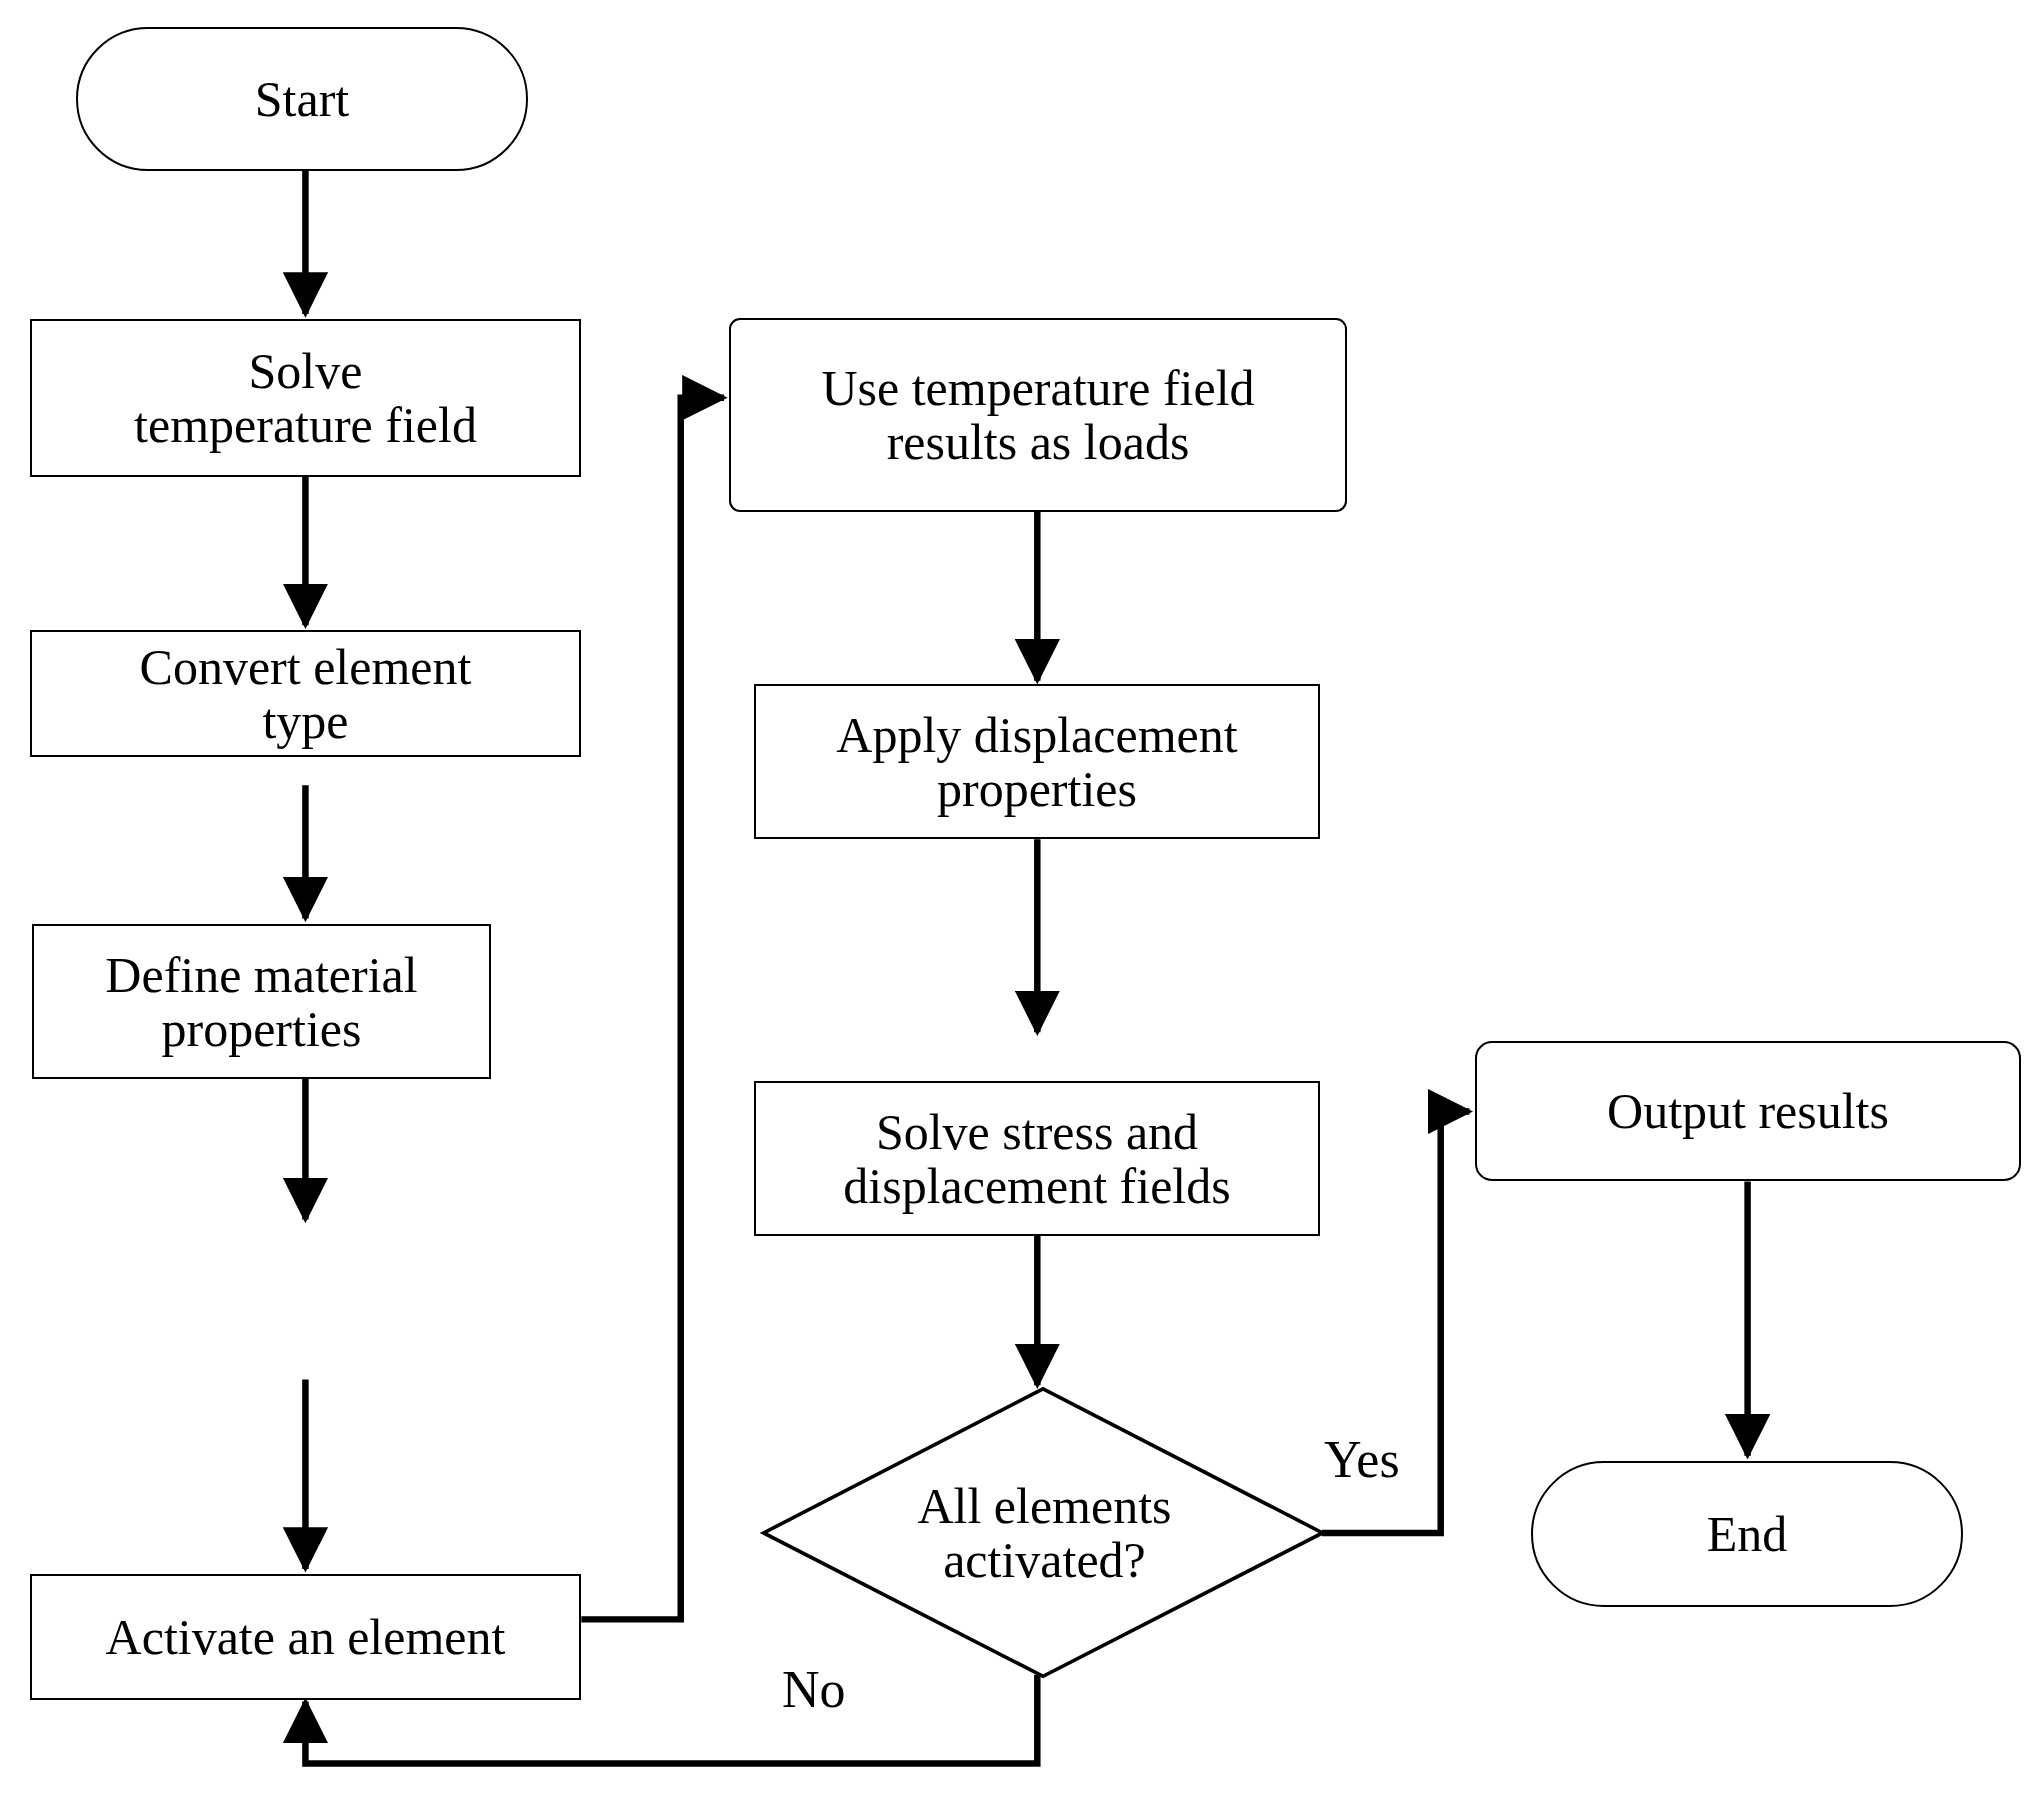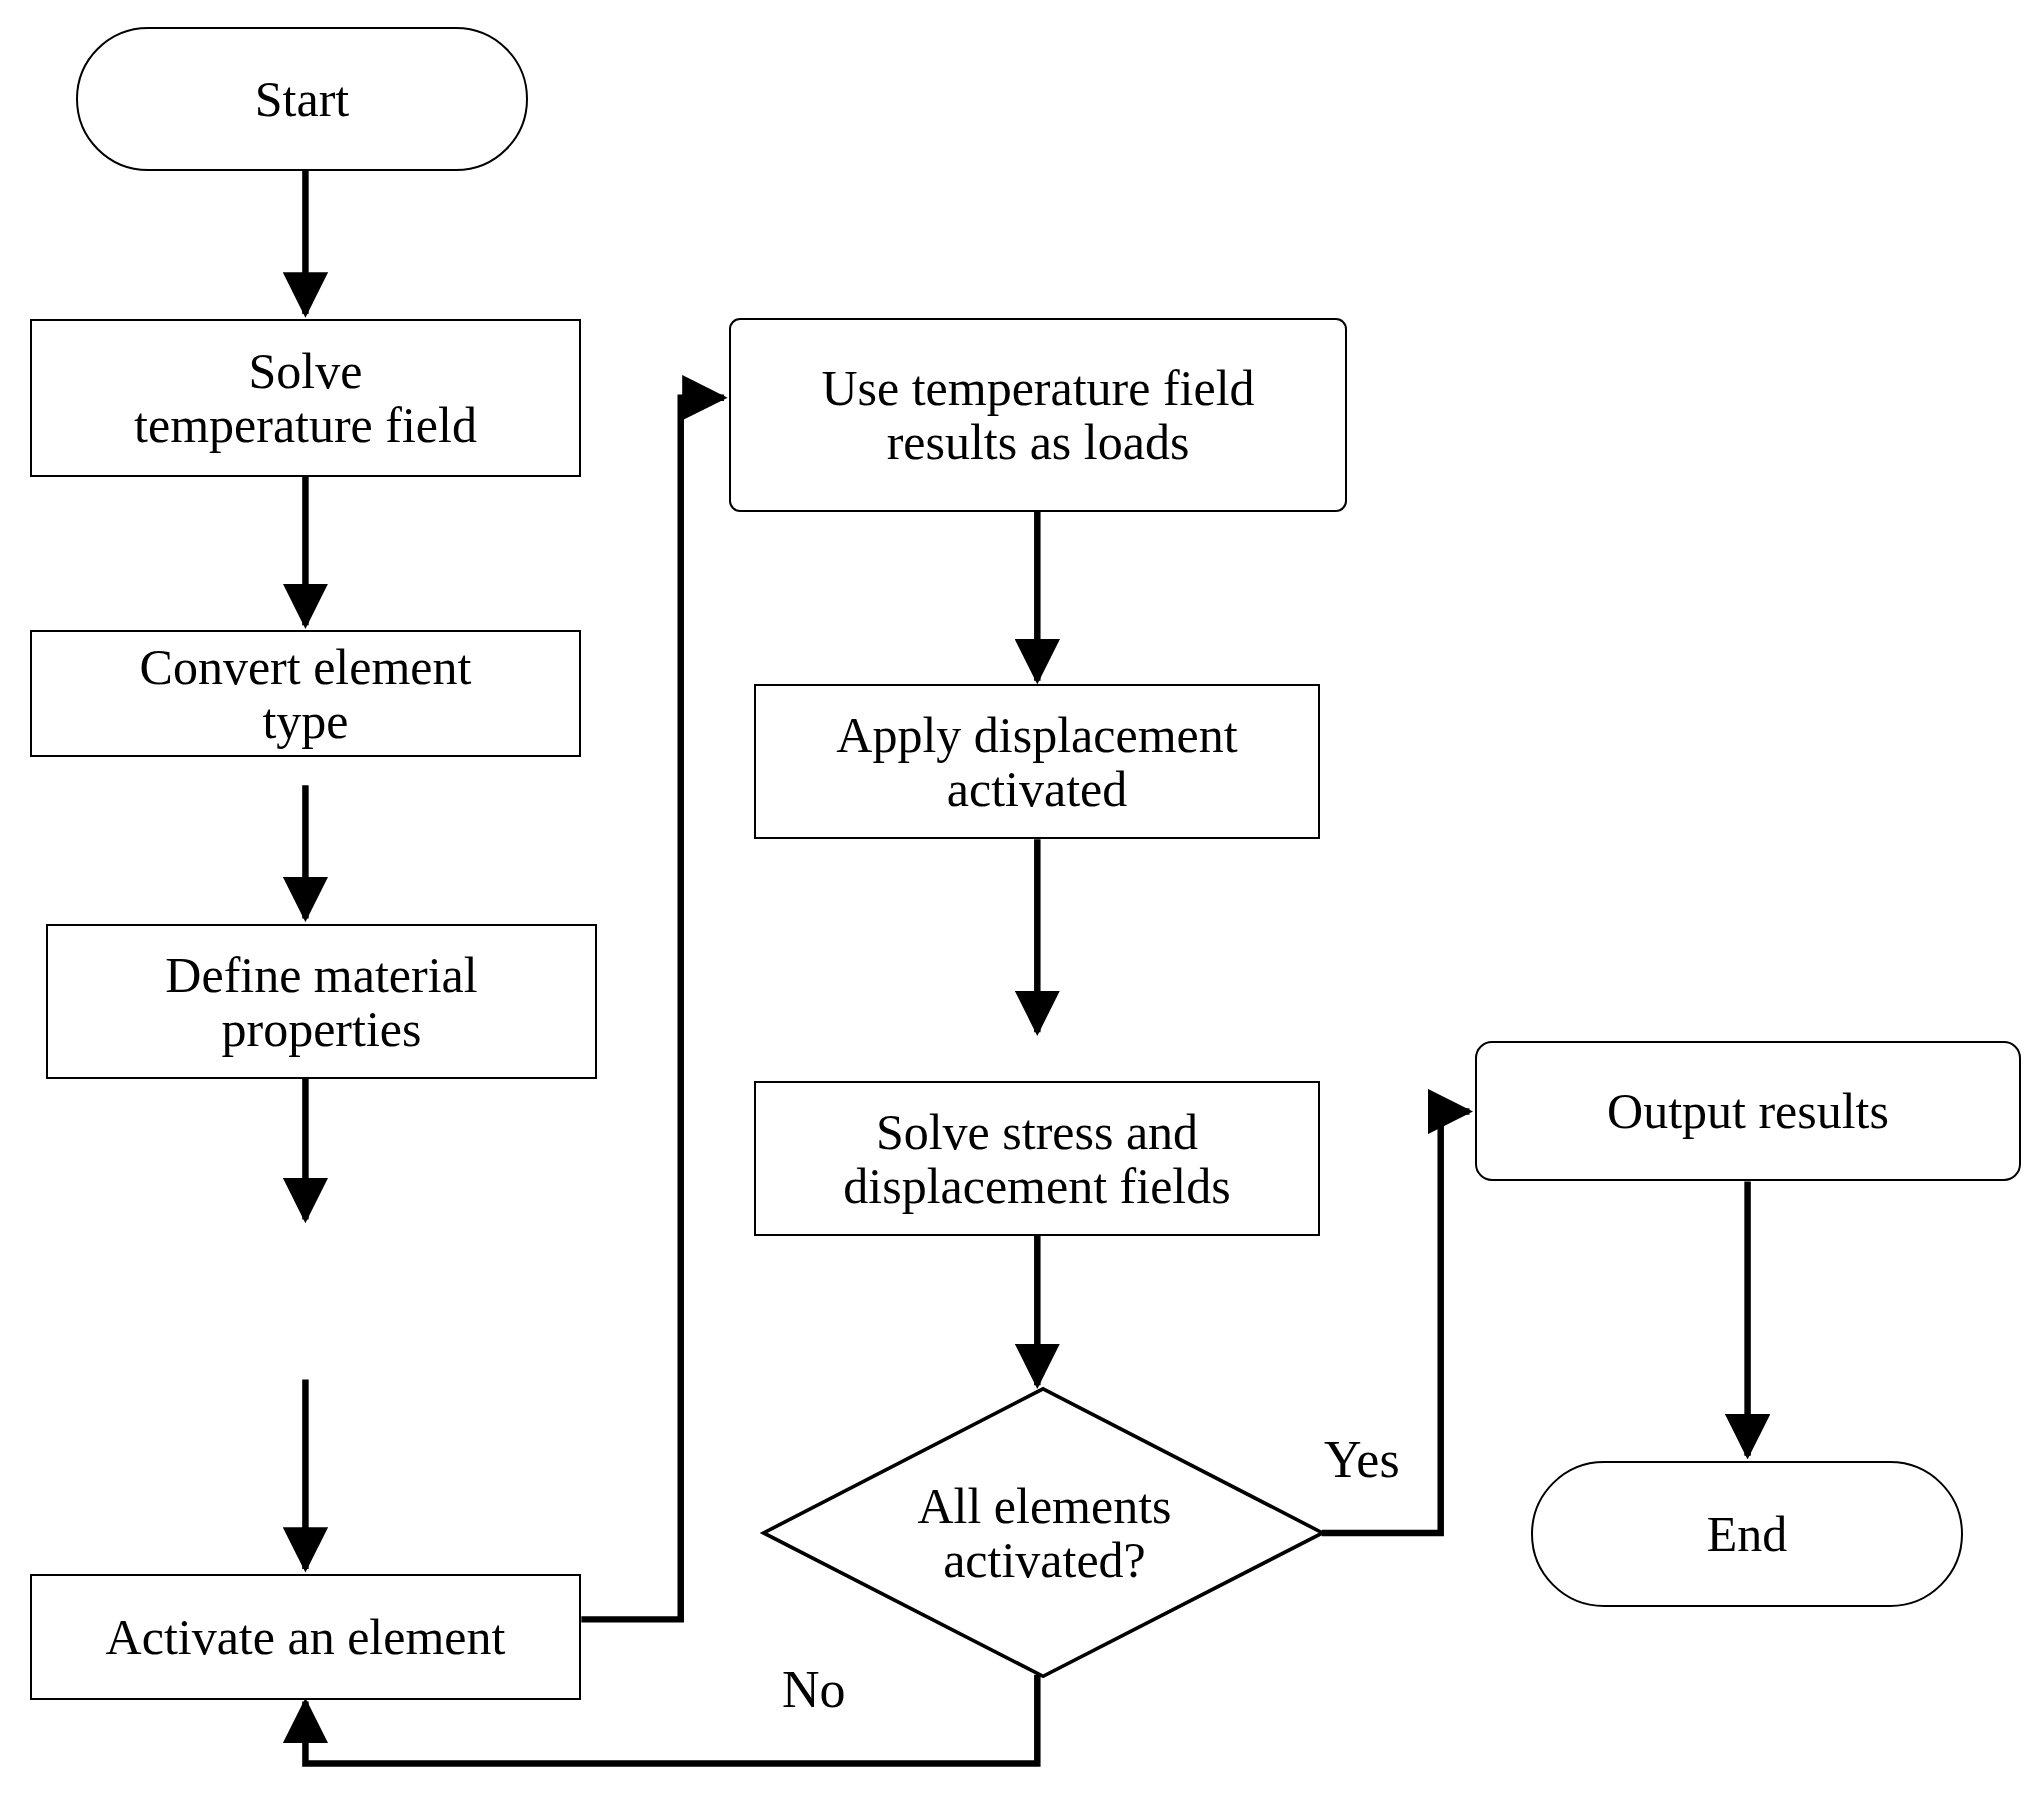--- a/index.html
+++ b/index.html
@@ -100,38 +100,38 @@
   <div class="node" style="left:30px; top:319px; width:551px; height:158px;">
     <span>Solve
 temperature field</span>
   </div>
 
   <div class="node" style="left:30px; top:630px; width:551px; height:127px;">
     <span>Convert element
 type</span>
   </div>
 
-  <div class="node" style="left:46px; top:924px; width:551px; height:155px;">
+  <div class="node" style="left:32px; top:924px; width:459px; height:155px;">
     <span>Define material
 properties</span>
   </div>
 
 
   <div class="node" style="left:30px; top:1574px; width:551px; height:126px;">
     <span>Activate an element</span>
   </div>
 
   <div class="node" style="left:729px; top:318px; width:618px; height:194px;border-radius:11px;">
     <span>Use temperature field
 results as loads</span>
   </div>
 
   <div class="node" style="left:754px; top:684px; width:566px; height:155px;">
     <span>Apply displacement
-activated</span>
+properties</span>
   </div>
 
   <div class="node" style="left:754px; top:1081px; width:566px; height:155px;">
     <span>Solve stress and
 displacement fields</span>
   </div>
 
   <div class="node" style="left:850px; top:1468px; width:389px; height:130px; border:none; background:transparent;">
     <span>All elements
 activated?</span>

